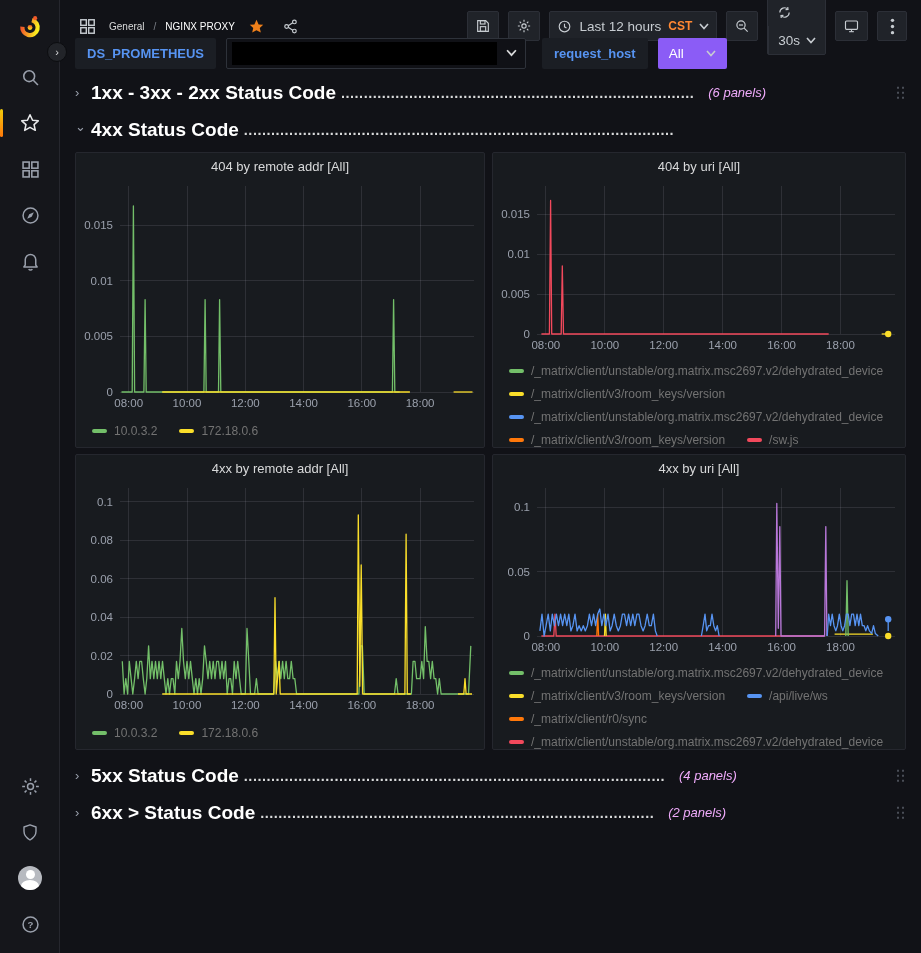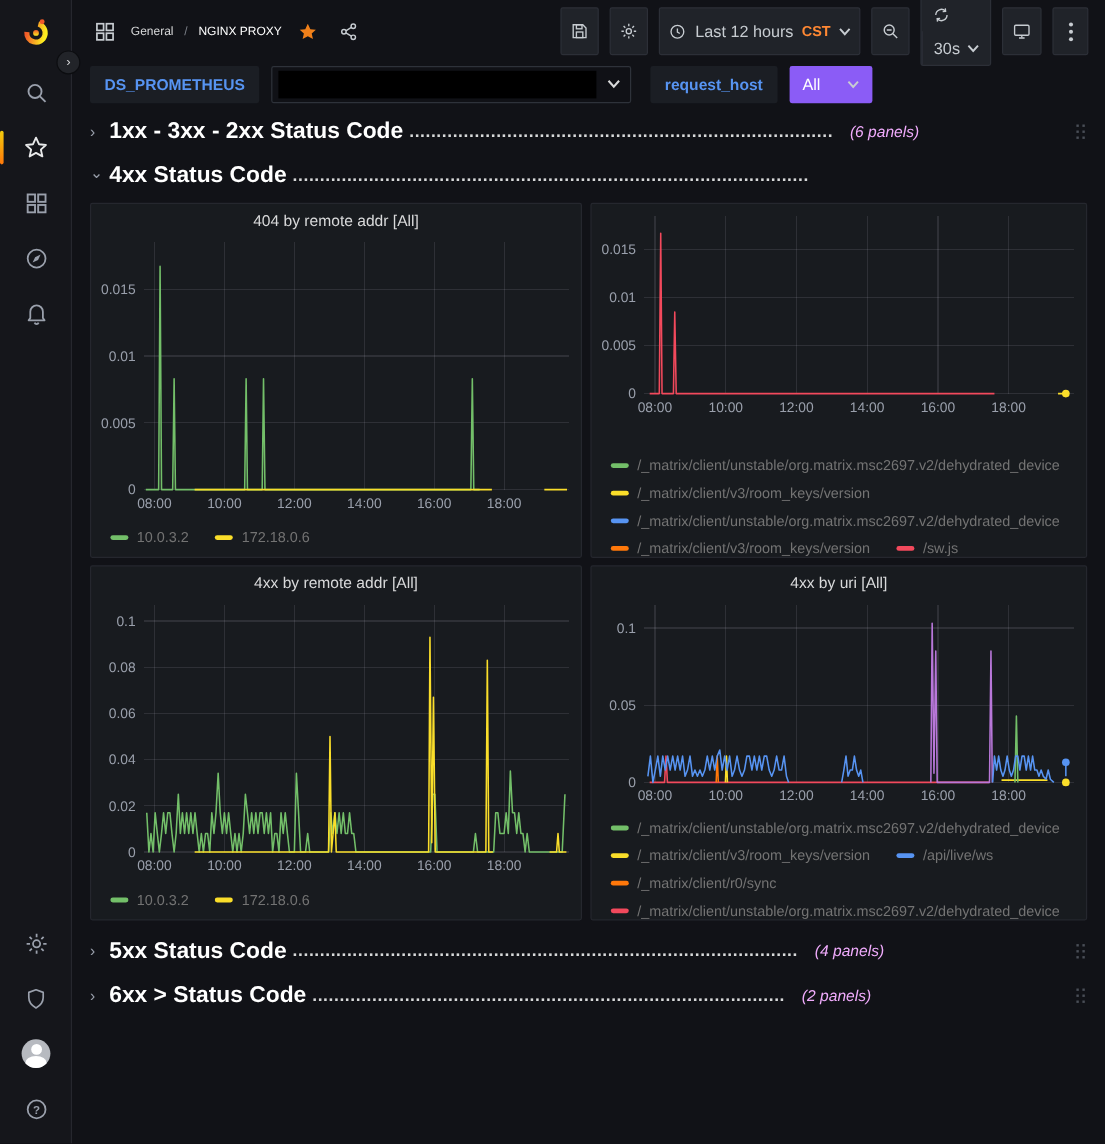--- a/index.html
+++ b/index.html
@@ -24,30 +24,30 @@
   .avatar:after  { content:""; position:absolute; left:3px; top:14px; width:18px; height:12px; border-radius:50%; background:#fff; }
 
   
   .header { position:absolute; left:60px; right:0; top:0; height:52px; display:flex;
             align-items:center; padding:0 14px 0 18px; }
   .crumbs { display:flex; align-items:center; gap:9px; font-size:10px; }
   .crumb-folder { color:#d8d9da; cursor:pointer; }
   .crumb-sep { color:#7b7f87; }
   .crumb-dash { color:#ffffff; cursor:pointer; }
   .hdr-right { margin-left:auto; display:flex; align-items:center; gap:9px; }
-  .tbtn { height:40px; min-width:30px; background:#202329; border:1px solid #2c2f37; border-radius:2px;
+  .tbtn { height:30px; min-width:30px; background:#202329; border:1px solid #2c2f37; border-radius:2px;
           display:flex; align-items:center; justify-content:center; gap:7px; padding:0 7px;
           color:#c7ccd1; font-size:13.5px; cursor:pointer; }
   .tbtn .orange { color:#ff8833; font-weight:700; font-size:12px; }
   .tbtn-group { display:flex; align-items:stretch; background:#202329; border:1px solid #2c2f37; border-radius:2px;flex-direction:column; }
   .tbtn-group .seg { display:flex; align-items:center; gap:6px; padding:0 9px; height:28px; cursor:pointer; color:#c7ccd1; font-size:13.5px; }
   .tbtn-group .seg + .seg { border-left:1px solid #2c2f37; }
 
   
-  .main { position:absolute; left:60px; top:52px; right:0; padding:2px 15px 0 15px; }
+  .main { position:absolute; left:60px; top:35px; right:0; padding:2px 15px 0 15px; }
   .varrow { display:flex; align-items:center; gap:10px; height:32px; margin-bottom:9px; }
   .varlabel { height:31px; display:flex; align-items:center; padding:0 12px; background:#1b1e24;
               color:#5794F2; font-size:13px; font-weight:700; border-radius:2px; cursor:pointer; }
   .vardrop { position:relative; height:31px; width:300px; background:#101116; border:1px solid #2e323a;
              border-radius:2px; display:flex; align-items:center; cursor:pointer; }
   .redacted { position:absolute; left:5px; top:3px; bottom:3px; right:28px; background:#000; }
   .vardrop .caret { position:absolute; right:8px; }
   .varall { height:31px; display:flex; align-items:center; gap:22px; padding:0 11px; background:#8b5cf6;
             color:#ffffff; font-size:13.5px; border-radius:2px; cursor:pointer; }
 
@@ -319,20 +319,21 @@
                 <span>10.0.3.2</span>
               </span>
               <span class="litem">
                 <span class="swatch" style="background: rgb(250, 222, 42);"></span>
                 <span>172.18.0.6</span>
               </span>
             </div>
           </div>
       </div>
       <div class="panel wr">
+        <div class="ptitle">404 by uri [All]</div>
         <div class="chart"><svg width="412" height="179">
               <line class="grid" x1="52.8" y1="10" x2="52.8" y2="158"></line>
               <text class="tick" x="52.8" y="173" text-anchor="middle">08:00</text>
               <line class="grid" x1="111.8" y1="10" x2="111.8" y2="158"></line>
               <text class="tick" x="111.8" y="173" text-anchor="middle">10:00</text>
               <line class="grid" x1="170.7" y1="10" x2="170.7" y2="158"></line>
               <text class="tick" x="170.7" y="173" text-anchor="middle">12:00</text>
               <line class="grid" x1="229.6" y1="10" x2="229.6" y2="158"></line>
               <text class="tick" x="229.6" y="173" text-anchor="middle">14:00</text>
               <line class="grid" x1="288.6" y1="10" x2="288.6" y2="158"></line>

